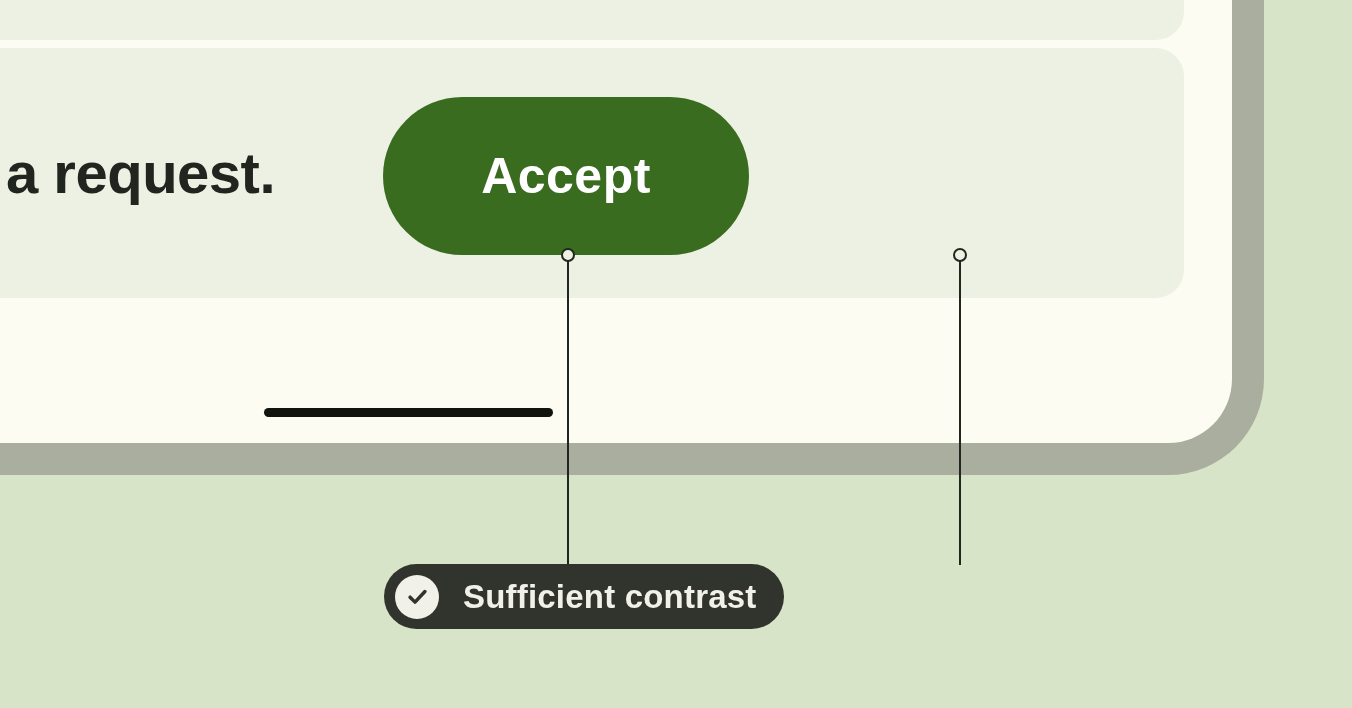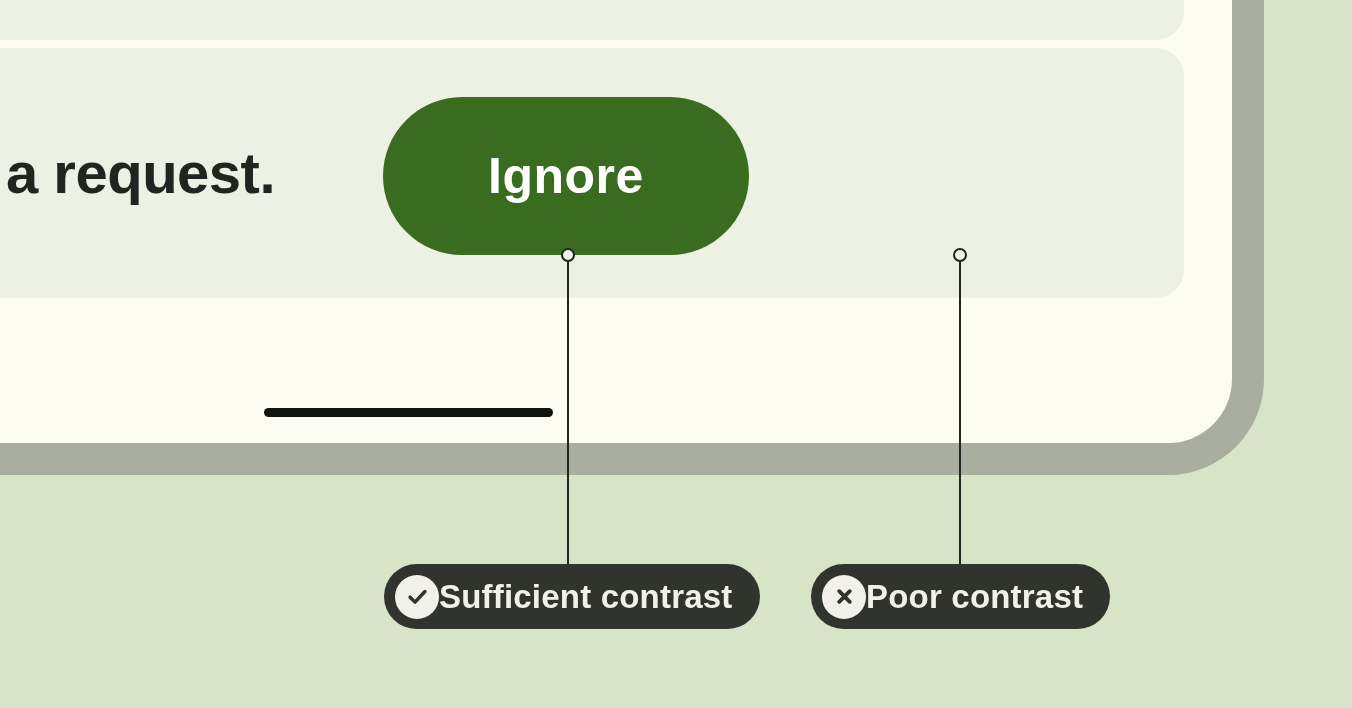--- a/index.html
+++ b/index.html
@@ -102,21 +102,21 @@
   .dot-accept { left: 561px; }
   .dot-ignore { left: 953px; }
   
   .callout {
     top: 564px;
     height: 65px;
     border-radius: 33px;
     background: var(--callout-bg, #31342d);
     display: flex;
     align-items: center;
-    gap: 0;
+    gap: 24px;
     padding: 0 27px 0 11px;
     box-sizing: border-box;
   }
   .callout-good { left: 384px; }
   .callout-poor { left: 811px; }
   .callout-icon {
     width: 44px; height: 44px;
     border-radius: 50%;
     background: var(--callout-text, #f2f1e9);
     display: flex;
@@ -139,21 +139,21 @@
 <div class="stage">
 
   <div class="abs frame">
     <div class="abs card">
 
       <div class="abs panel panel-top"></div>
 
       <div class="abs panel panel-main">
         <div class="abs request-text">a request.</div>
 
-        <button class="abs pill-btn btn-accept">Ignore</button>
+        <button class="abs pill-btn btn-accept">Accept</button>
 
       </div>
 
       <div class="abs home-bar"></div>
     </div>
   </div>
 
   <div class="abs connector-line line-accept"></div>
   <div class="abs connector-line line-ignore"></div>
   <div class="abs anchor-dot dot-accept"></div>
@@ -161,22 +161,14 @@
 
   <div class="abs callout callout-good">
     <span class="callout-icon">
       <svg width="27" height="27" viewBox="0 0 24 24" fill="none">
         <path d="M5.4 12.6 L9.8 17 L18.6 7.6" stroke="#31342d" stroke-width="3.1" stroke-linecap="round" stroke-linejoin="round"></path>
       </svg>
     </span>
     <span class="callout-label">Sufficient contrast</span>
   </div>
 
-  <div class="abs callout callout-poor">
-    <span class="callout-icon">
-      <svg width="27" height="27" viewBox="0 0 24 24" fill="none">
-        <path d="M7.3 7.3 L16.7 16.7 M16.7 7.3 L7.3 16.7" stroke="#31342d" stroke-width="3.4" stroke-linecap="round" stroke-linejoin="round"></path>
-      </svg>
-    </span>
-    <span class="callout-label">Poor contrast</span>
-  </div>
 
 </div>
 
 </body></html>

